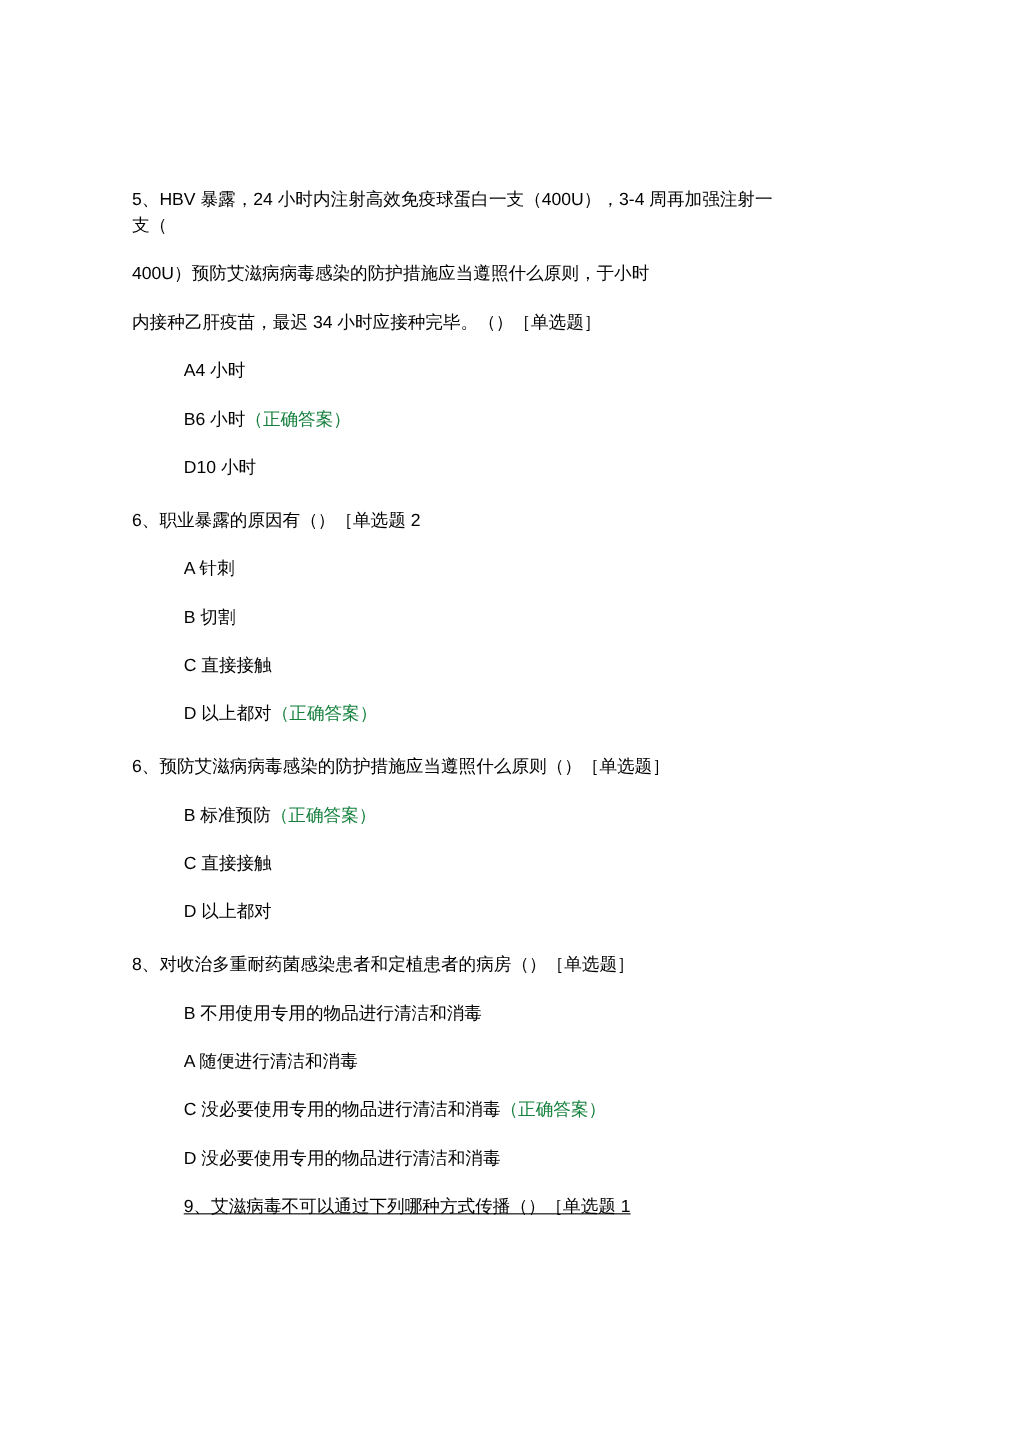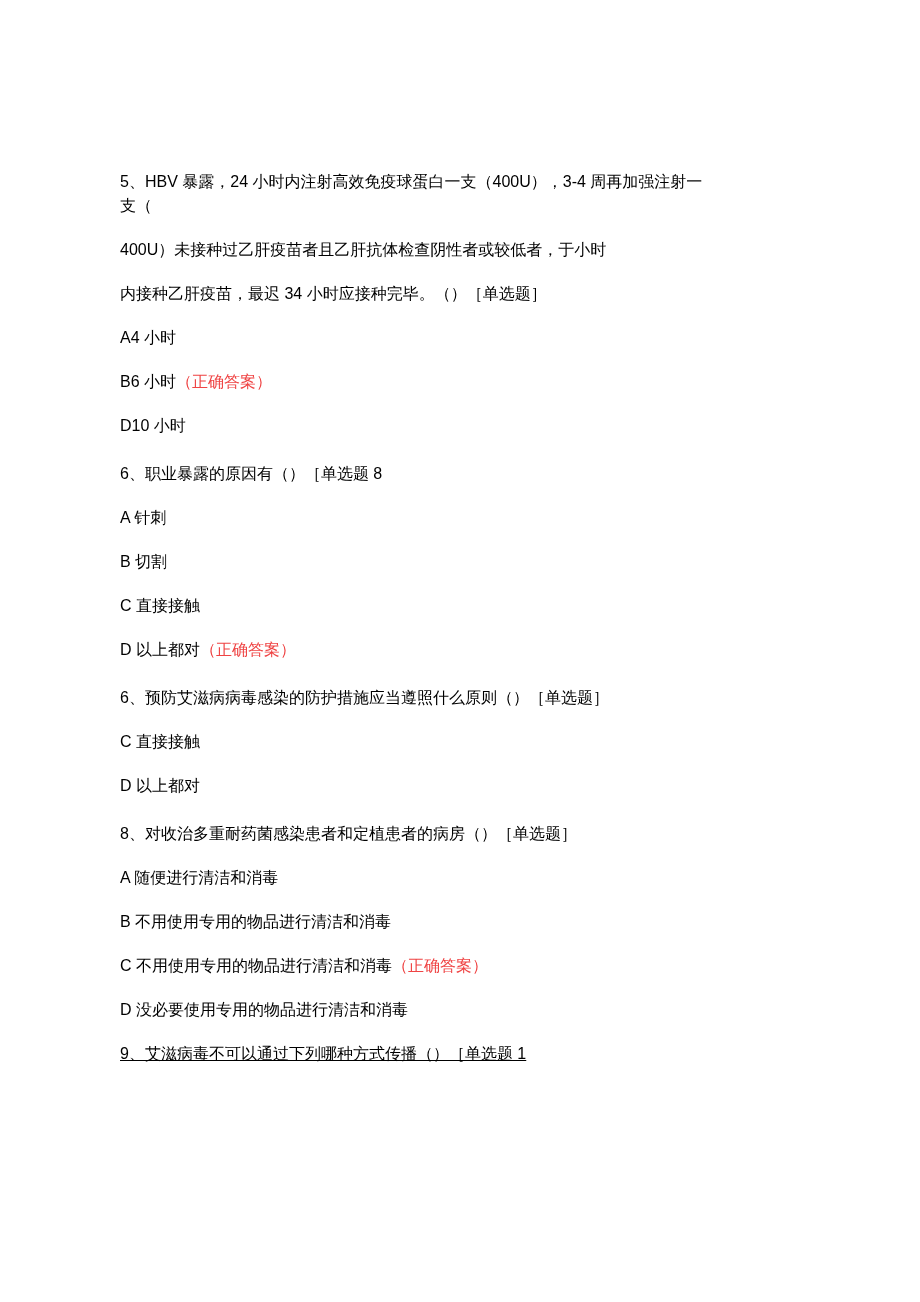--- a/index.html
+++ b/index.html
@@ -18,64 +18,68 @@
     padding: 170px 120px 100px 120px;
   }
   .question-block {
     margin-bottom: 24px;
   }
   .q-line {
     margin-bottom: 20px;
   }
   .opt-line {
     margin-bottom: 20px;
+    margin-left: 47px;
   }
   .correct {
-    color: #ef4444;
+    color: #15803d;
   }
   .mixed-font {
     font-family: Arial, "SimSun", sans-serif;
   }
 </style>
 </head>
 <body>
 
 <div class="page">
 
   <div class="question-block">
     <div class="q-line mixed-font">5、HBV 暴露，24 小时内注射高效免疫球蛋白一支（400U），3-4 周再加强注射一支（</div>
-    <div class="q-line mixed-font">400U）未接种过乙肝疫苗者且乙肝抗体检查阴性者或较低者，于小时</div>
+    <div class="q-line mixed-font">400U）预防艾滋病病毒感染的防护措施应当遵照什么原则，于小时</div>
     <div class="q-line mixed-font">内接种乙肝疫苗，最迟 34 小时应接种完毕。（）［单选题］</div>
     <div class="opt-line mixed-font">A4 小时</div>
     <div class="opt-line mixed-font">
       <span>B6 小时</span><span class="correct">（正确答案）</span>
     </div>
     <div class="opt-line mixed-font">D10 小时</div>
   </div>
 
   <div class="question-block">
-    <div class="q-line mixed-font">6、职业暴露的原因有（）［单选题 8</div>
+    <div class="q-line mixed-font">6、职业暴露的原因有（）［单选题 2</div>
     <div class="opt-line mixed-font">A 针刺</div>
     <div class="opt-line mixed-font">B 切割</div>
     <div class="opt-line mixed-font">C 直接接触</div>
     <div class="opt-line mixed-font">
       <span>D 以上都对</span><span class="correct">（正确答案）</span>
     </div>
   </div>
 
   <div class="question-block">
     <div class="q-line mixed-font">6、预防艾滋病病毒感染的防护措施应当遵照什么原则（）［单选题］</div>
+    <div class="opt-line mixed-font">
+      <span>B 标准预防</span><span class="correct">（正确答案）</span>
+    </div>
     <div class="opt-line mixed-font">C 直接接触</div>
     <div class="opt-line mixed-font">D 以上都对</div>
   </div>
 
   <div class="question-block">
     <div class="q-line mixed-font">8、对收治多重耐药菌感染患者和定植患者的病房（）［单选题］</div>
+    <div class="opt-line mixed-font">B 不用使用专用的物品进行清洁和消毒</div>
     <div class="opt-line mixed-font">A 随便进行清洁和消毒</div>
-    <div class="opt-line mixed-font">B 不用使用专用的物品进行清洁和消毒</div>
     <div class="opt-line mixed-font">
-      <span>C 不用使用专用的物品进行清洁和消毒</span><span class="correct">（正确答案）</span>
+      <span>C 没必要使用专用的物品进行清洁和消毒</span><span class="correct">（正确答案）</span>
     </div>
     <div class="opt-line mixed-font">D 没必要使用专用的物品进行清洁和消毒</div>
     <div class="opt-line mixed-font" style="margin-bottom:0;text-decoration:underline;">9、艾滋病毒不可以通过下列哪种方式传播（）［单选题 1</div>
   </div>
 
 </div>
 
 </body></html>

